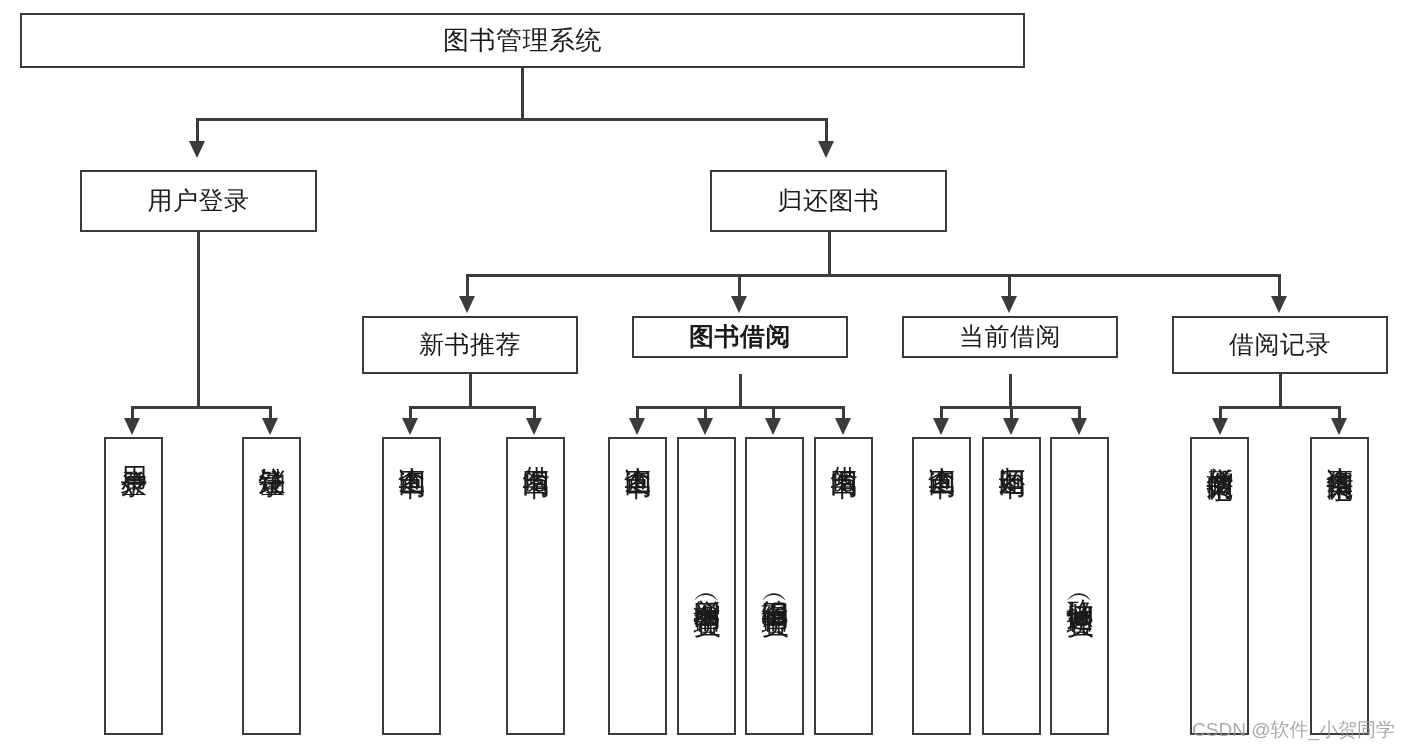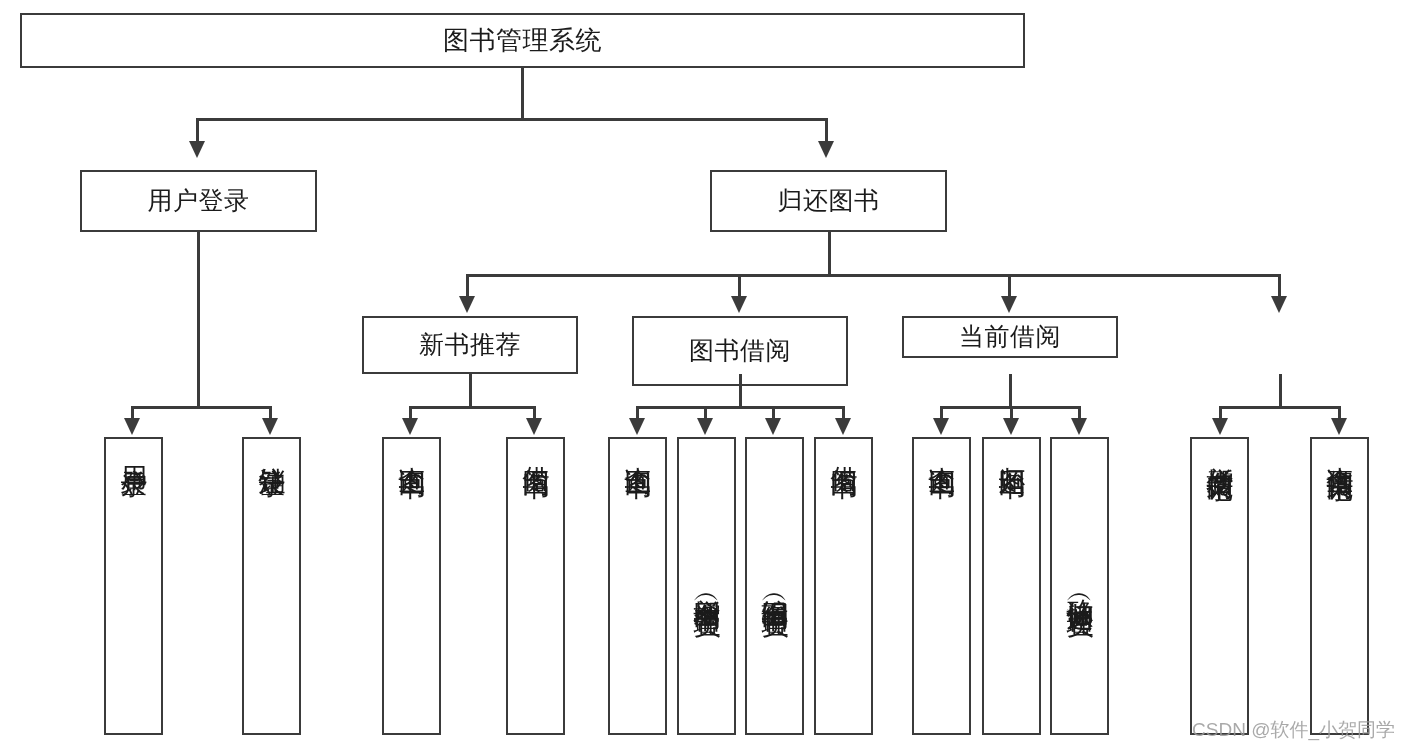--- a/index.html
+++ b/index.html
@@ -128,25 +128,28 @@
   <div class="conn vline" style="left:738px; top:274px; height:24px;"></div>
   <div class="arrow" style="left:731px; top:296px;"></div>
   <div class="conn vline" style="left:1008px; top:274px; height:24px;"></div>
   <div class="arrow" style="left:1001px; top:296px;"></div>
   <div class="conn vline" style="left:1278px; top:274px; height:24px;"></div>
   <div class="arrow" style="left:1271px; top:296px;"></div>
 
   <div class="node horiz" style="left:362px; top:316px; width:216px; height:58px;">
     <span class="label">新书推荐</span>
   </div>
-  <div class="node horiz" style="left:632px; top:316px; width:216px; height:70px;">
+  <div class="node horiz" style="left:632px; top:316px; width:216px; height:42px;font-weight:bold;">
     <span class="label">图书借阅</span>
   </div>
   <div class="node horiz" style="left:902px; top:316px; width:216px; height:42px;">
     <span class="label">当前借阅</span>
+  </div>
+  <div class="node horiz" style="left:1172px; top:316px; width:216px; height:58px;">
+    <span class="label">借阅记录</span>
   </div>
 
   <div class="conn vline" style="left:469px; top:374px; height:32px;"></div>
   <div class="conn hline" style="left:409px; top:406px; width:126px;"></div>
   <div class="conn vline" style="left:409px; top:406px; height:14px;"></div>
   <div class="arrow" style="left:402px; top:418px;"></div>
   <div class="conn vline" style="left:533px; top:406px; height:14px;"></div>
   <div class="arrow" style="left:526px; top:418px;"></div>
 
   <div class="conn vline" style="left:739px; top:374px; height:32px;"></div>

